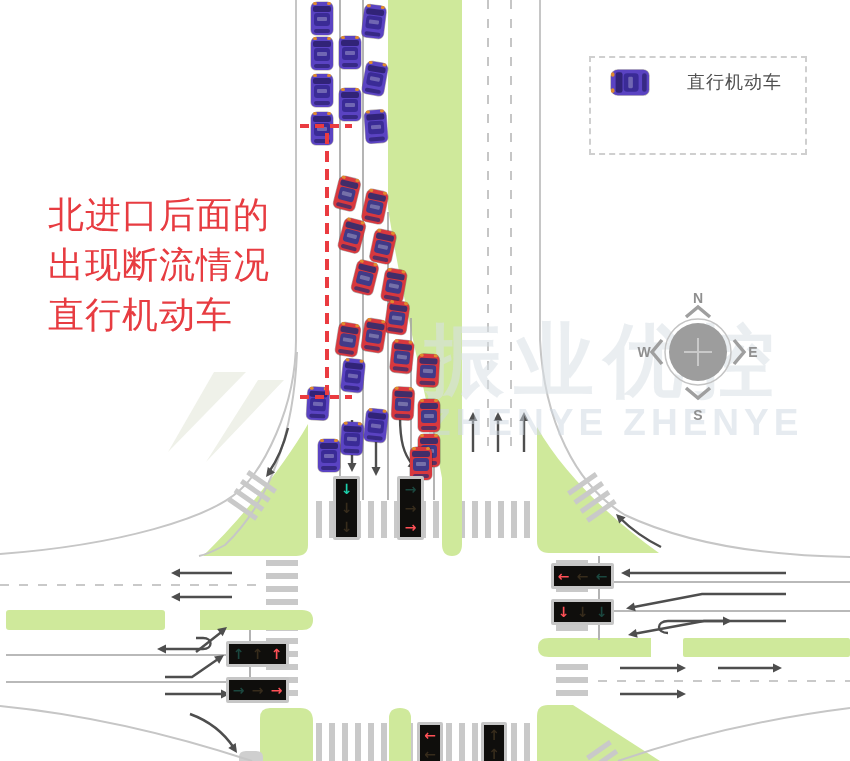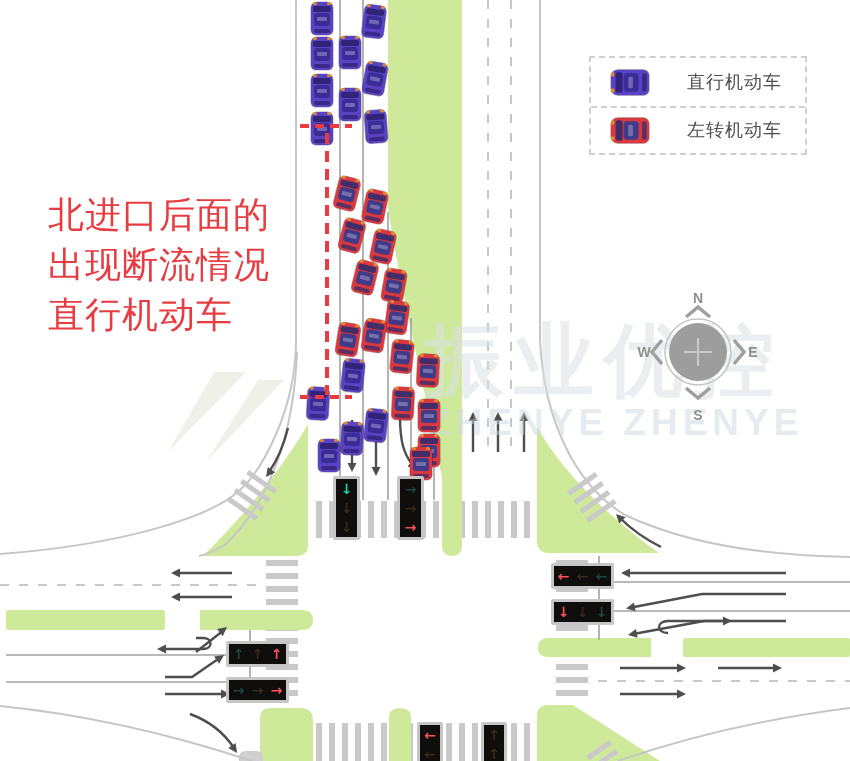--- a/index.html
+++ b/index.html
@@ -504,34 +504,20 @@
             <span class="hl r"></span>
             <div class="win" style="background: rgb(44, 32, 112);"></div>
             <div class="roof" style="background: rgb(58, 43, 150);">
               <i></i>
             </div>
             <div class="rear" style="background: rgb(44, 32, 112);"></div>
           </div>
         </span>
       <span class="lg-label">直行机动车</span>
     </div>
-    <div class="lg-row">
-      <span class="legend-car">
-          <div class="car" style="background: rgb(216, 56, 62);">
-            <span class="hl"></span>
-            <span class="hl r"></span>
-            <div class="win" style="background: rgb(49, 44, 110);"></div>
-            <div class="roof" style="background: rgb(65, 58, 136);">
-              <i></i>
-            </div>
-            <div class="rear" style="background: rgb(49, 44, 110);"></div>
-          </div>
-        </span>
-      <span class="lg-label">左转机动车</span>
-    </div>
   </div>
 
   <svg class="abs" style="left:600px;top:270px" width="200" height="160" viewBox="0 0 200 160">
     <circle cx="98" cy="82" r="33" fill="none" stroke="#c4c4c4" stroke-width="1.5"></circle>
     <circle cx="98" cy="82" r="29" fill="#9d9d9d"></circle>
     <g stroke="#c9c9c9" stroke-width="2">
       <path d="M84,82 H112"></path>
         <path d="M98,68 V96"></path>
     </g>
     <g stroke="#9f9f9f" stroke-width="3.5" fill="none">

